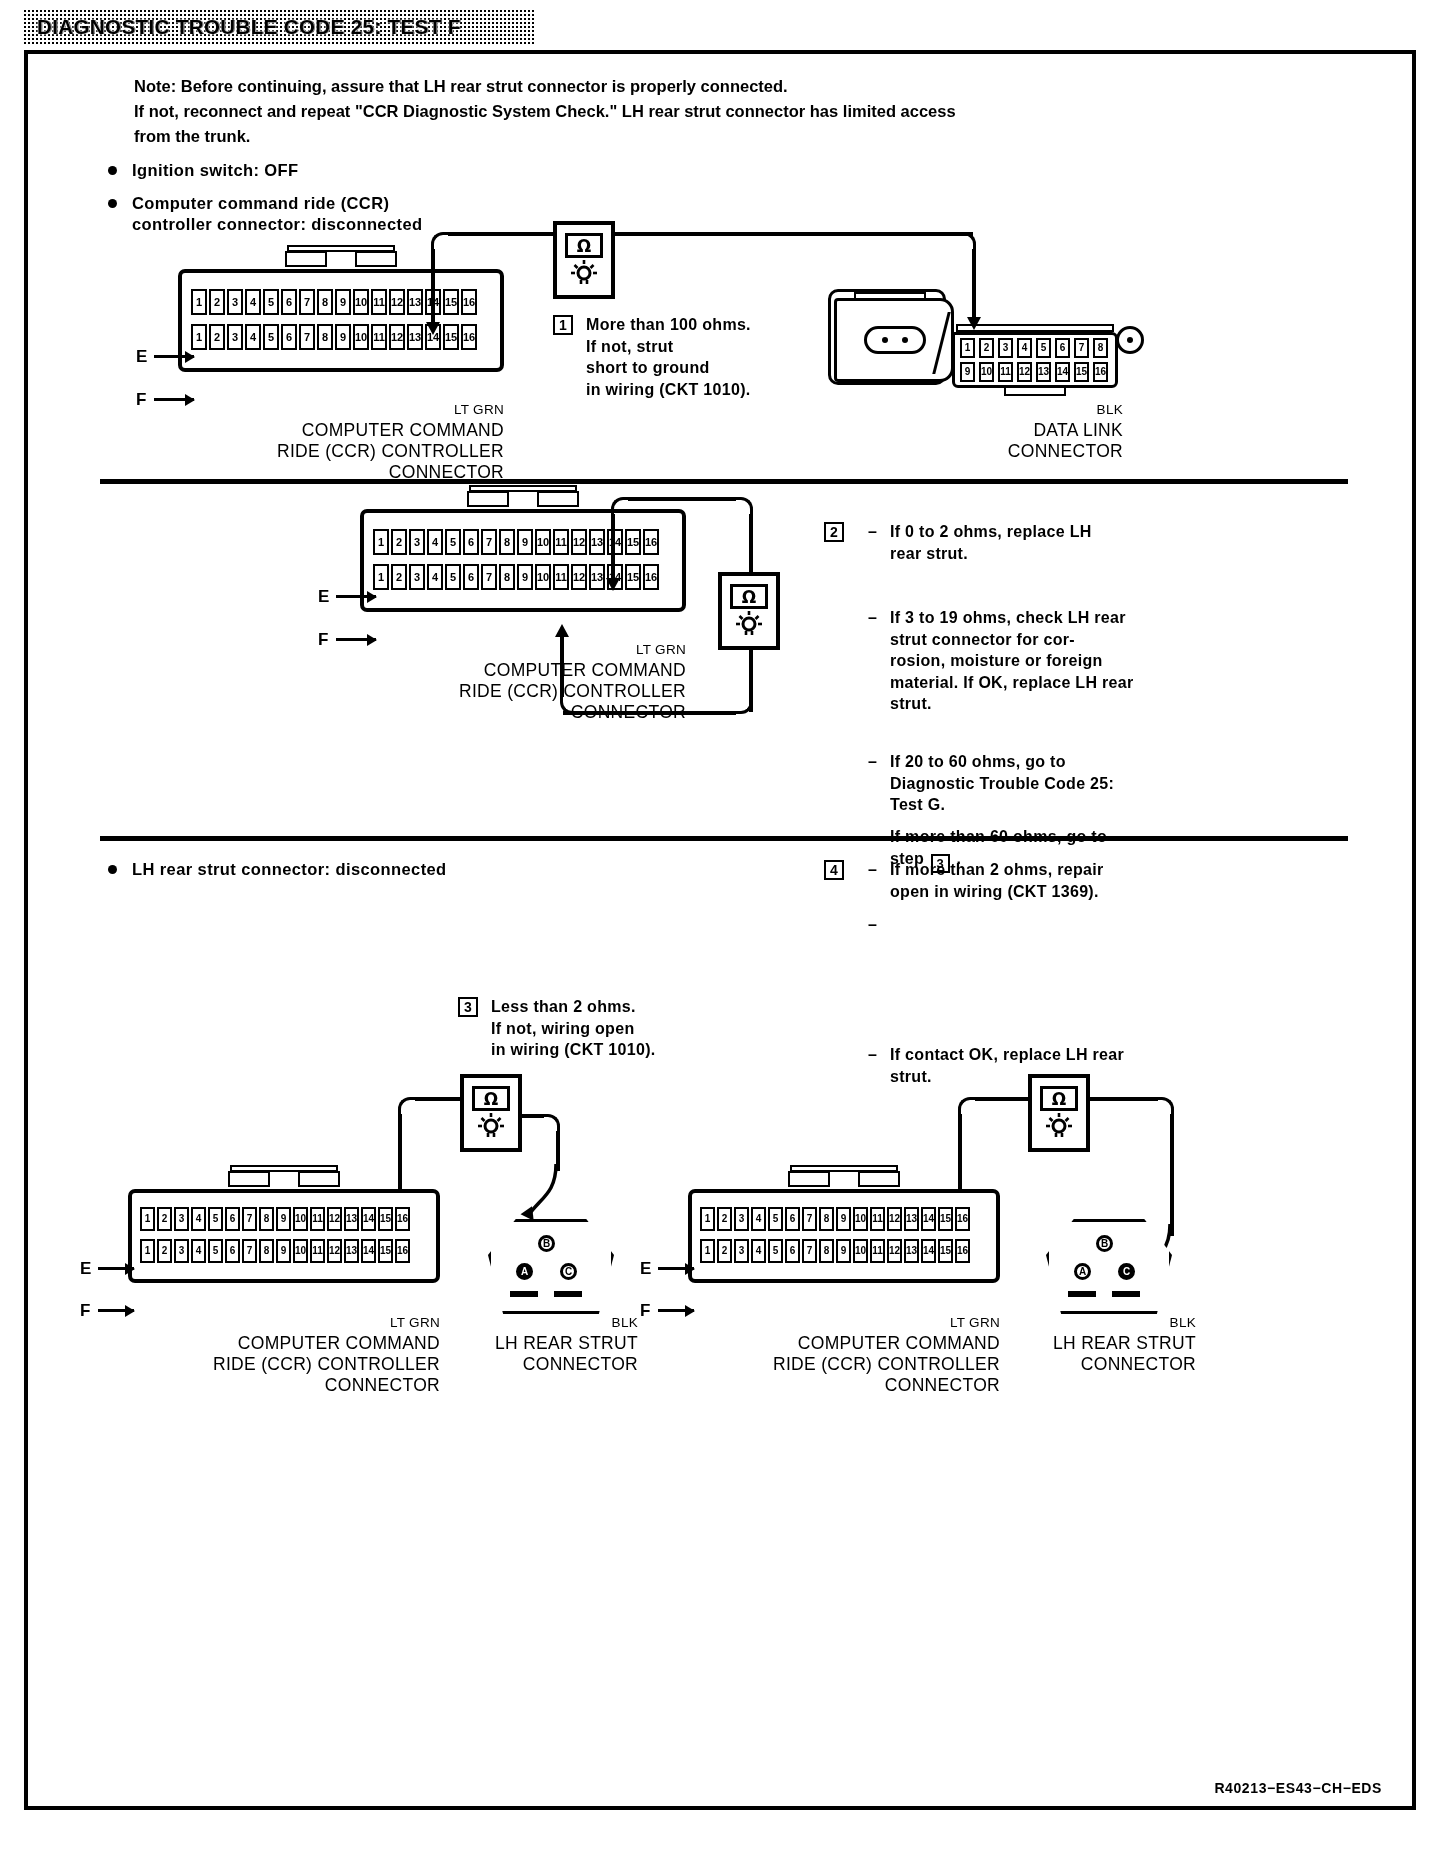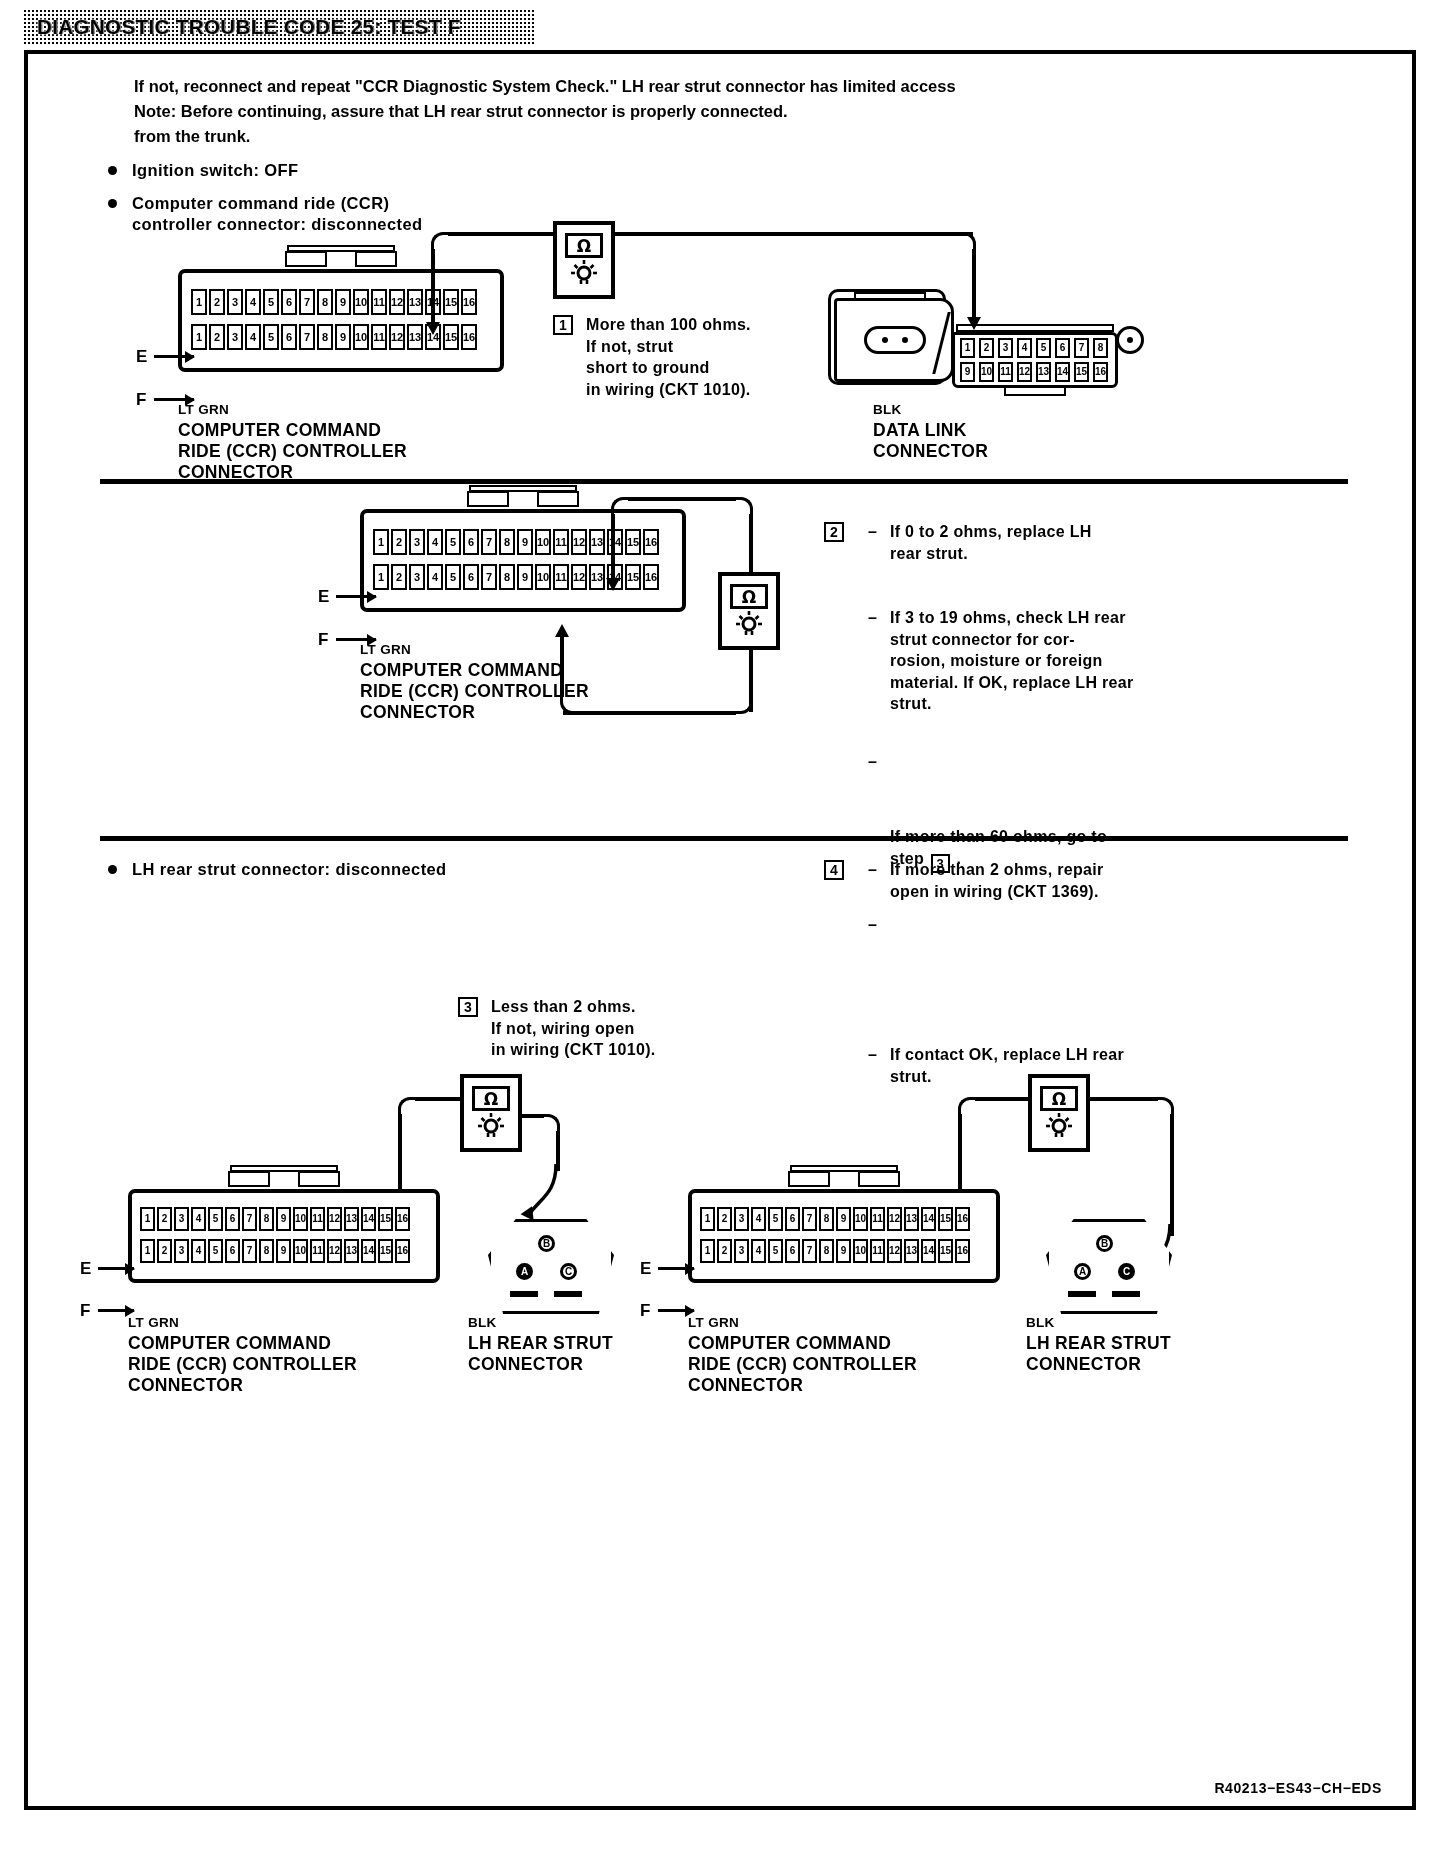--- a/index.html
+++ b/index.html
@@ -69,21 +69,21 @@
   .rowlabel{
     position:absolute; font-size:17px; font-weight:bold;
   }
   .arrow-in{ position:absolute; height:3px; background:#000; }
   .arrow-in::after{
     content:""; position:absolute; right:-1px; top:-4.5px;
     border-left:10px solid #000;
     border-top:6px solid transparent; border-bottom:6px solid transparent;
   }
   .cap{
-    position:absolute; text-align:left; font-weight:bold;
+    position:absolute; text-align:right; font-weight:normal;
     line-height:21px; letter-spacing:0.3px;
   }
   .cap .sm{ font-size:13.5px; }
   .cap .bg{ font-size:17.5px; }
 
   
   .meter{
     position:absolute; border:4px solid #000; background:#fff;
     width:62px; height:78px;
   }
@@ -168,22 +168,22 @@
 </head>
 <body>
 
 <div id="title-bar">
   <span class="tx">DIAGNOSTIC TROUBLE CODE 25:  TEST F</span>
 </div>
 
 <div id="page-frame">
 
   <div class="note" style="left:106px; top:20px; width:880px;">
+    <div>Note: Before continuing, assure that LH rear strut connector is properly connected.</div>
     <div>If not, reconnect and repeat "CCR Diagnostic System Check." LH rear strut connector has limited access</div>
-    <div>Note: Before continuing, assure that LH rear strut connector is properly connected.</div>
     <div>from the trunk.</div>
   </div>
 
   <div class="bullet-row" style="left:80px; top:106px;">
     <span class="bullet-dot"></span>
     <span class="bullet-tx">Ignition switch: OFF</span>
   </div>
   <div class="bullet-row" style="left:80px; top:139px;">
     <span class="bullet-dot"></span>
     <span class="bullet-tx">
@@ -665,20 +665,25 @@
       <div class="steptx">
         <div>If 3 to 19 ohms, check LH rear</div>
         <div>strut connector for cor-</div>
         <div>rosion, moisture or foreign</div>
         <div>material. If OK, replace LH rear</div>
         <div>strut.</div>
       </div>
     </div>
     <div class="dashitem" style="left: 840px; top: 697px; width: 340px;">
       <div class="dash">–</div>
+      <div class="steptx">
+        <div>If 20 to 60 ohms, go to</div>
+        <div>Diagnostic Trouble Code 25:</div>
+        <div>Test G.</div>
+      </div>
     </div>
     <div class="dashitem" style="left: 840px; top: 772px; width: 340px;">
       <div class="dash">–</div>
       <div class="steptx">
         <div>If more than 60 ohms, go to</div>
         <div>step <span class="inline-num">3</span><span> .</span></div>
       </div>
     </div>
     <div class="dashitem" style="left: 840px; top: 805px; width: 330px;">
       <div class="dash">–</div>

